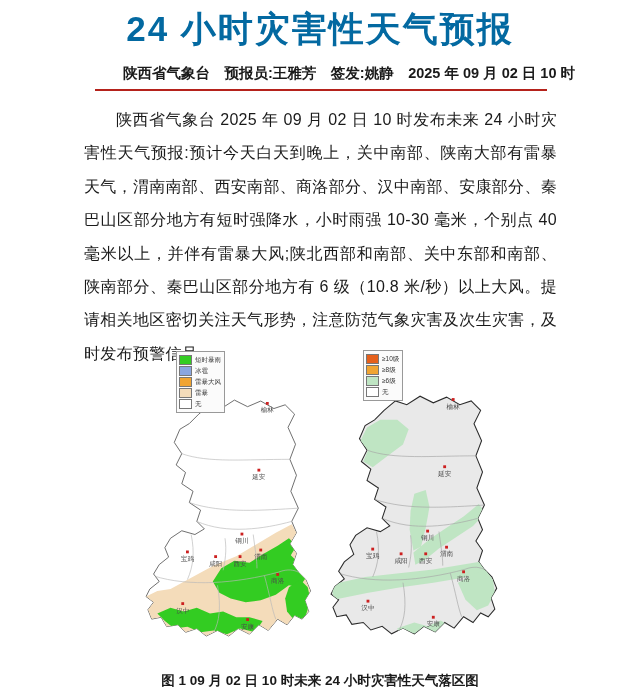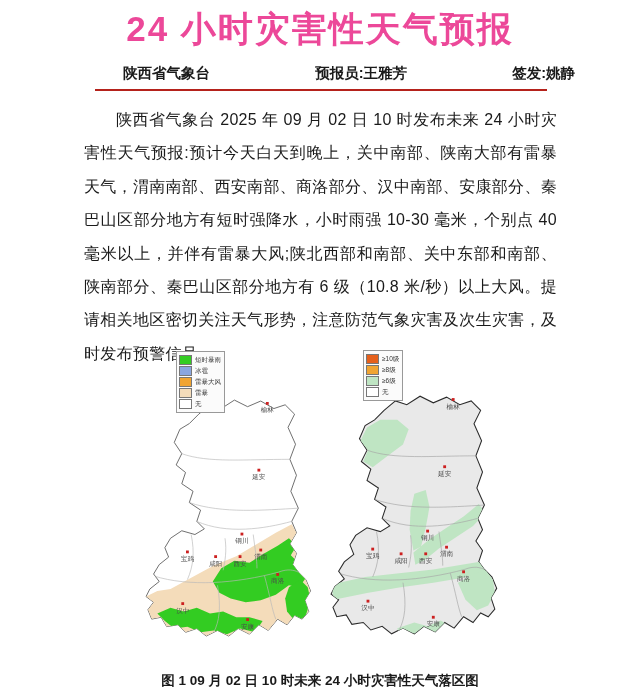--- a/index.html
+++ b/index.html
@@ -39,26 +39,27 @@
   .legend-label{font-size:6.5px;color:#333;white-space:nowrap;line-height:8px;}
   .caption{
     position:absolute;top:672px;left:0;width:640px;text-align:center;
     font-size:13.5px;font-weight:600;
   }
   svg text{font-family:"Liberation Sans","DejaVu Sans",sans-serif;}
 </style>
 </head>
 <body>
 
-<div class="title" style="color:#ec4899;">24 小时灾害性天气预报</div>
+<div class="title" style="color:#0369a1;">24 小时灾害性天气预报</div>
 
 <div class="meta" style="color:#1a1a1a;padding-left:28px;">
   <span>陕西省气象台</span>
   <span>预报员:王雅芳</span>
   <span>签发:姚静</span>
+  <span>2025 年 09 月 02 日 10 时</span>
 </div>
 <div class="red-rule" style="background: rgb(181, 34, 27);"></div>
 
 <p class="body-text" style="color:#1a1a1a;">陕西省气象台 2025 年 09 月 02 日 10 时发布未来 24 小时灾害性天气预报:预计今天白天到晚上，关中南部、陕南大部有雷暴天气，渭南南部、西安南部、商洛部分、汉中南部、安康部分、秦巴山区部分地方有短时强降水，小时雨强 10-30 毫米，个别点 40 毫米以上，并伴有雷暴大风;陕北西部和南部、关中东部和南部、陕南部分、秦巴山区部分地方有 6 级（10.8 米/秒）以上大风。提请相关地区密切关注天气形势，注意防范气象灾害及次生灾害，及时发布预警信号。</p>
 
 <div class="map-wrap" style="left:120px;top:386px;width:195px;height:282px;">
   <svg width="195" height="282" viewBox="0 0 200 300">
     <defs>
       <clipPath id="clipL">
         <path d="M80,30 L92,20 L104,24 L118,15 L132,22 L146,16 L160,24 L172,20 L182,30 L175,44 L183,62 L177,78 L184,95 L178,112 L186,130 L179,144 L184,156 L177,168 L184,178 L180,190 L186,198 L194,206 L199,218 L193,228 L197,240 L190,248 L182,244 L174,254 L164,248 L154,260 L144,254 L134,264 L122,258 L112,266 L100,260 L88,266 L78,258 L66,262 L58,254 L46,256 L40,246 L30,248 L26,238 L32,230 L24,224 L28,216 L38,208 L32,200 L38,190 L48,182 L44,172 L50,162 L62,154 L76,158 L86,152 L78,144 L82,132 L70,124 L74,112 L62,104 L66,92 L56,84 L62,72 L54,60 L60,46 L70,40 Z"></path>

